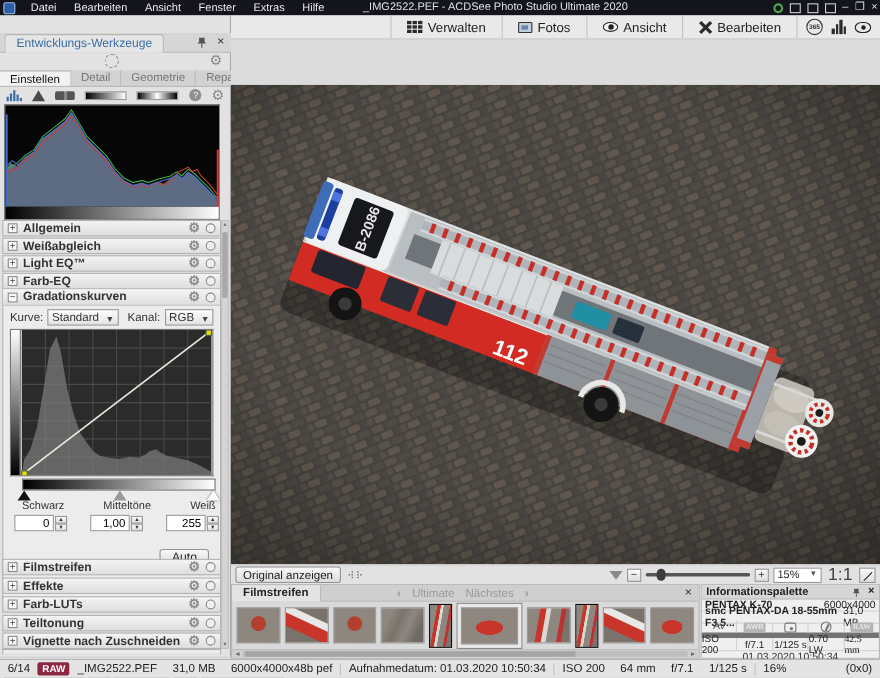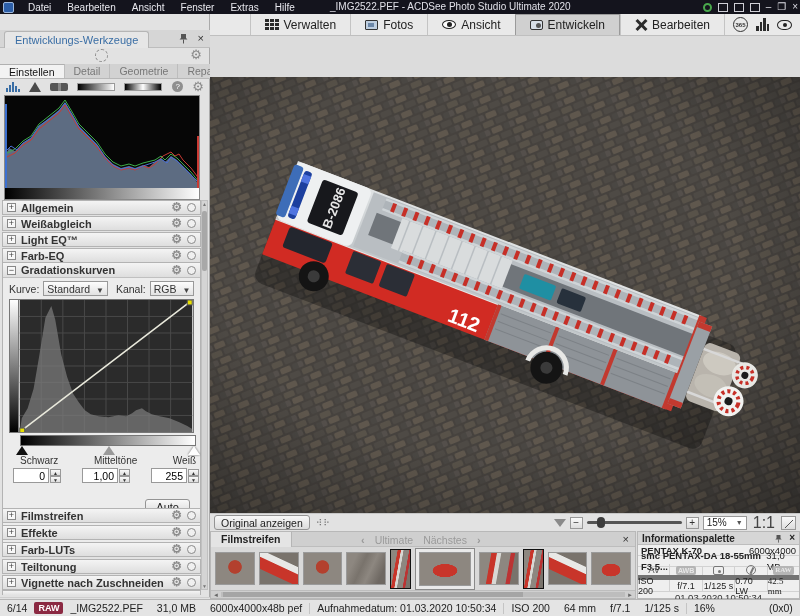--- a/index.html
+++ b/index.html
@@ -220,24 +220,20 @@
       </span>
     <span>Verwalten</span>
   </div>
   <div class="mtab">
     <span class="icon-photos"></span>
     <span>Fotos</span>
   </div>
   <div class="mtab">
     <span class="icon-eye"></span>
     <span>Ansicht</span>
-  </div>
-  <div class="mtab active">
-    <span class="icon-develop"></span>
-    <span>Entwickeln</span>
   </div>
   <div class="mtab">
     <span class="icon-tools"></span>
     <span>Bearbeiten</span>
   </div>
   <div class="mtab-extra">
     <span class="icon-365">365</span>
     <span class="icon-bars">
         <i style="height:5px"></i>
         <i style="height:9px"></i>

